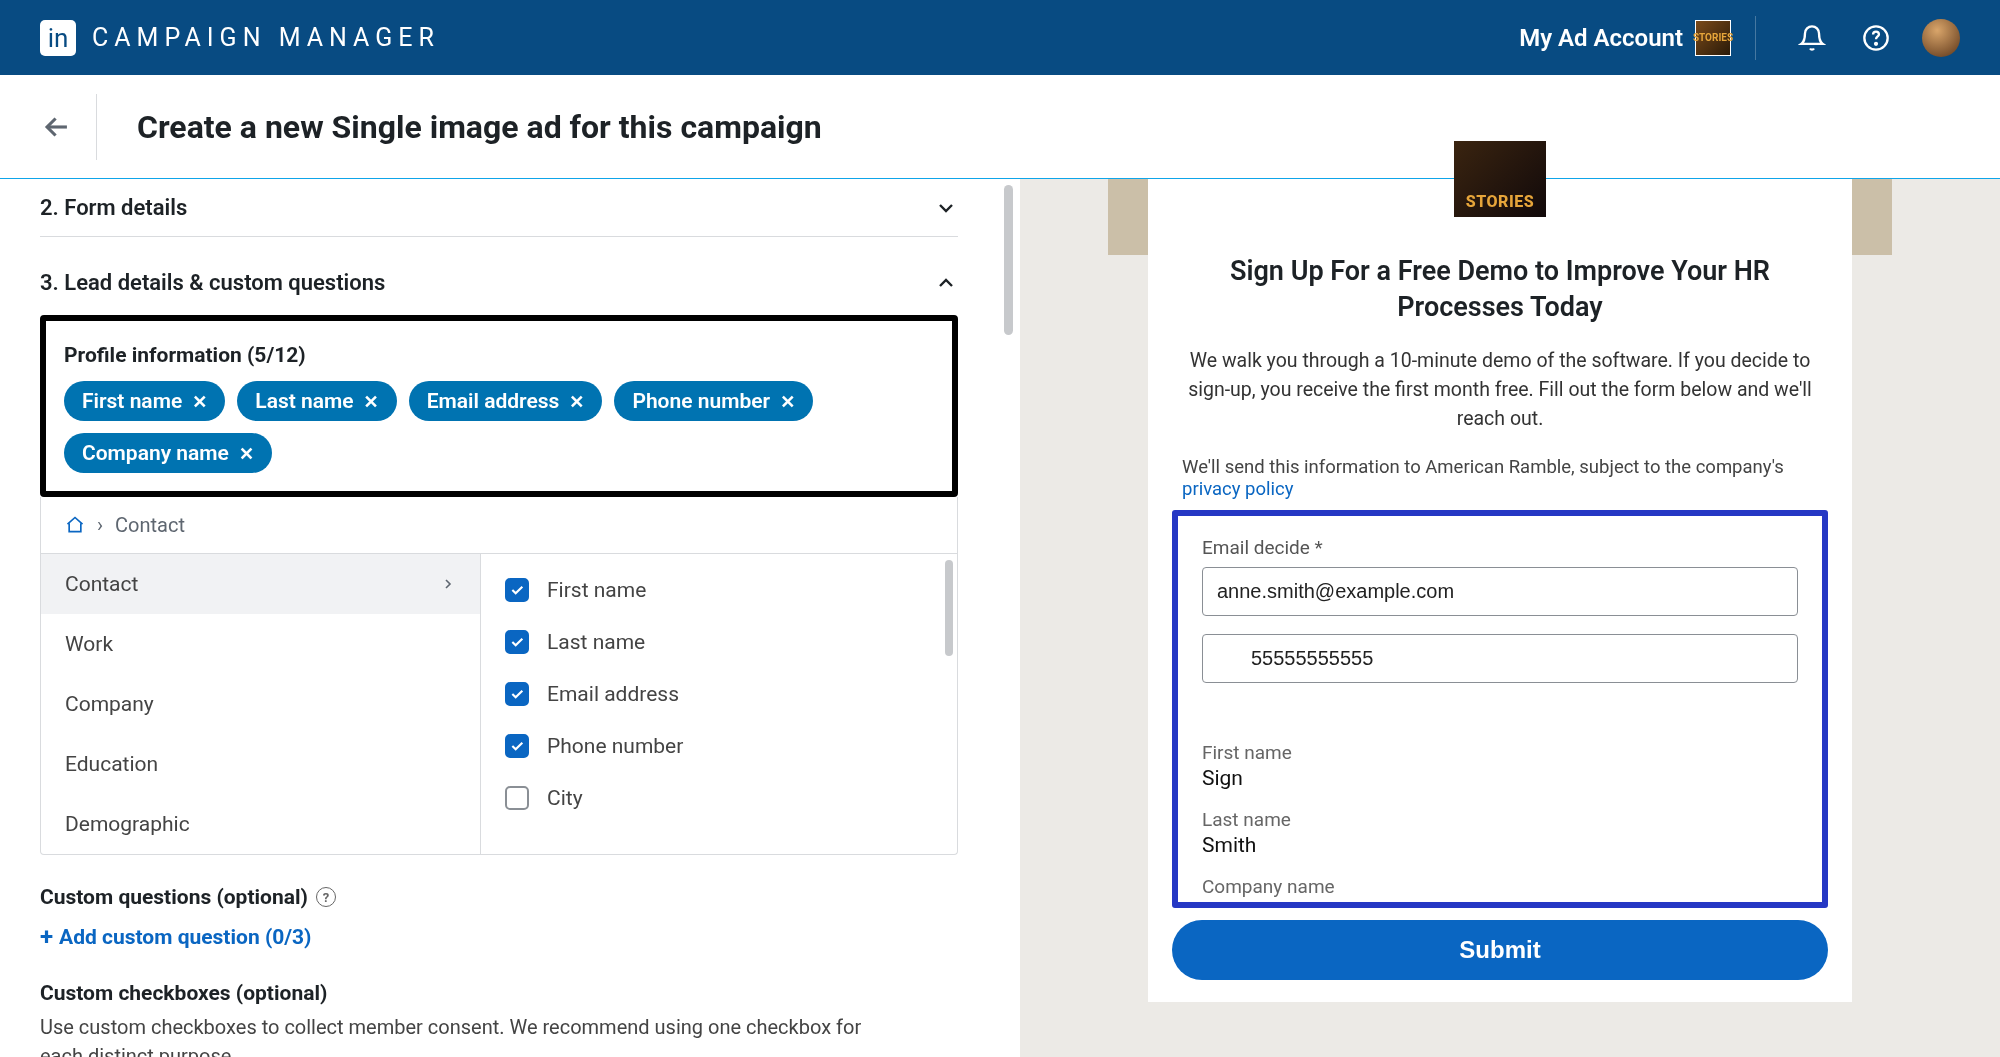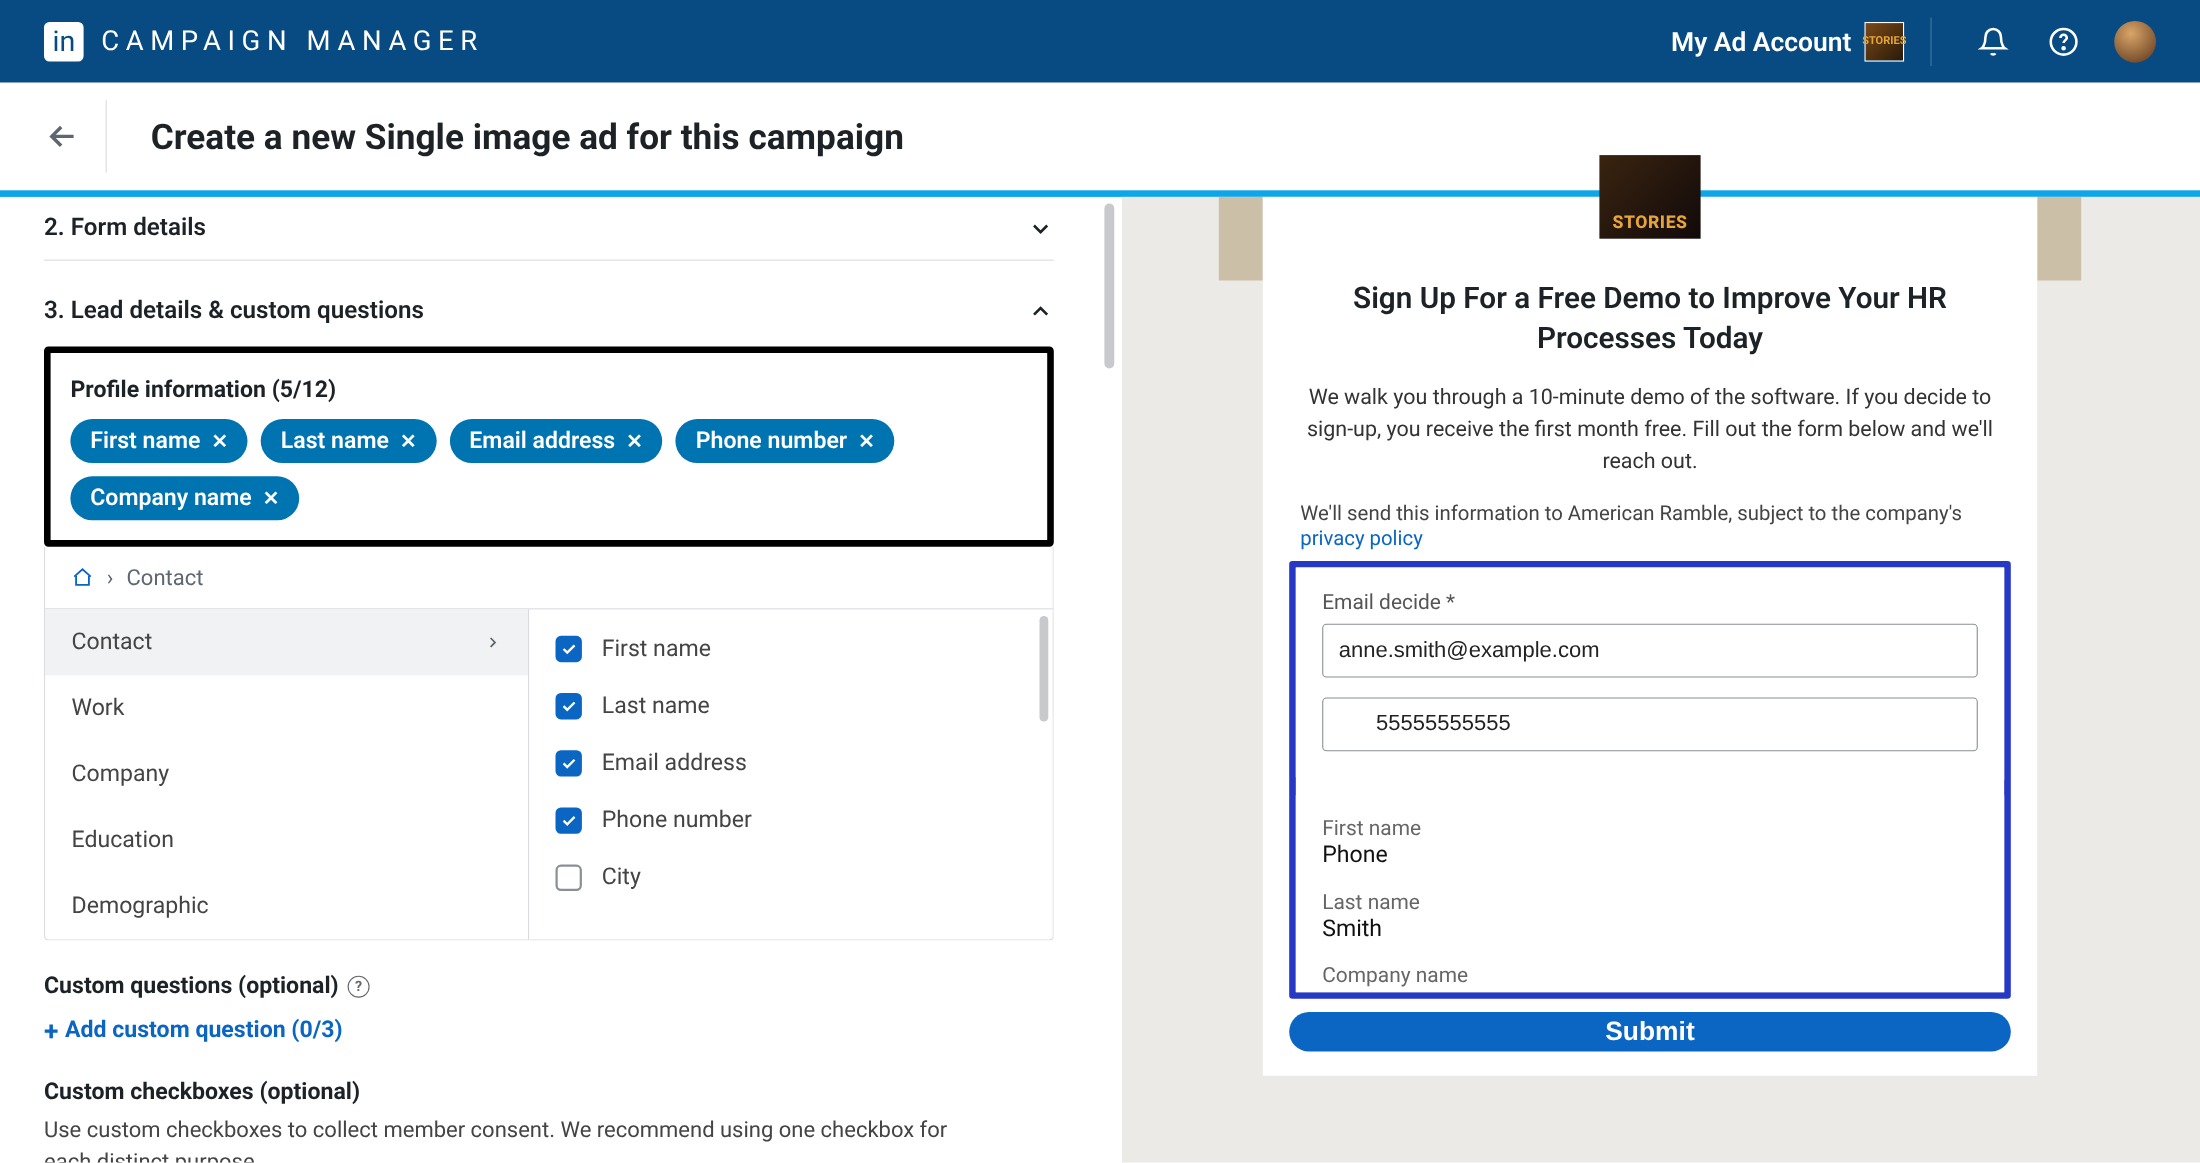--- a/index.html
+++ b/index.html
@@ -10,21 +10,21 @@
   .logo-box { width: 36px; height: 36px; background: #fff; color: #084b82; border-radius: 5px; font-weight: 400; font-size: 26px; display: flex; align-items: center; justify-content: center; margin-right: 16px; }
   .app-name { font-size: 25px; letter-spacing: 6px; font-weight: 400; }
   .topbar-spacer { flex: 1; }
   .acct-link { font-size: 24px; font-weight: 600; margin-right: 12px; }
   .acct-avatar-sq { width: 36px; height: 36px; border: 1px solid #fff; background: linear-gradient(135deg,#7a4a1a,#2a1a08); display:flex;align-items:center;justify-content:center;font-size:10px;color:#e6a53a;font-weight:700; }
   .topbar-divider { width: 1px; height: 44px; background: rgba(255,255,255,.25); margin: 0 24px; }
   .topbar-ico { width: 28px; height: 28px; margin: 0 18px; cursor: pointer; }
   .avatar-circle { width: 38px; height: 38px; border-radius: 50%; background: radial-gradient(circle at 40% 30%, #d9a56a, #5a3418); margin-left: 14px; }
 
   
-  .subhead { height:104px; border-bottom:6px solid #0ea5e9; display:flex; align-items:center; padding:0 40px; }
+  .subhead { height:104px; border-bottom:1px solid #0ea5e9; display:flex; align-items:center; padding:0 40px; }
   .back-arrow { width:34px; height:34px; margin-right: 22px; cursor:pointer; color:#5e6670; }
   .sub-divider { width:1px; height:66px; background:#d9dbde; margin-right:40px; }
   .page-title { font-size:32px; font-weight:700; }
 
   
   .main { display:flex; height: calc(1057px - 75px - 104px); }
   .left-pane { width: 998px; padding: 0 40px 0 40px; overflow:hidden; position:relative; }
   .scroll-gutter { width:22px; position:relative; }
   .scroll-thumb { position:absolute; top:6px; left:6px; width:9px; height:150px; background:#c7c9cc; border-radius:5px; }
   .right-pane { flex:1; background:#eceae6; position:relative; padding-top:0; }
@@ -75,21 +75,21 @@
 
   .form-box { border:6px solid #2638c4; border-radius:3px; margin:10px -2px 0 -2px; padding:0; }
   .fb-inner1 { background:#fff; padding:20px 24px 22px; border-bottom-left-radius:3px; }
   .fb-inner2 { background:#fff; margin-top:14px; padding:18px 24px 4px; }
   .fld-label { font-size:19px; color:#555; margin-bottom:8px; }
   .fld-input { width:100%; border:1px solid #8a8f95; border-radius:4px; padding:12px 14px; font-size:20px; color:#222; margin-bottom:18px; }
   .ro-row { margin-bottom:18px; }
   .ro-label { font-size:19px; color:#666; }
   .ro-val { font-size:21px; color:#111; margin-top:2px; }
 
-  .submit { background:#0a66c2; color:#fff; font-size:24px; font-weight:700; border:none; border-radius:30px; width:calc(100% + 4px); margin:12px -2px 0; padding:4px 0; cursor:pointer; }
+  .submit { background:#0a66c2; color:#fff; font-size:24px; font-weight:700; border:none; border-radius:30px; width:calc(100% + 4px); margin:12px -2px 0; padding:16px 0; cursor:pointer; }
 </style>
 </head>
 <body>
 
 <div class="topbar">
   <div class="logo-box">in</div>
   <div class="app-name">CAMPAIGN MANAGER</div>
   <div class="topbar-spacer"></div>
   <div class="acct-link">My Ad Account</div>
   <div class="acct-avatar-sq">STORIES</div>
@@ -264,21 +264,21 @@
 
         <div class="form-box">
           <div class="fb-inner1">
             <div class="fld-label">Email decide *</div>
             <input class="fld-input" value="anne.smith@example.com" style="">
             <input class="fld-input" style="margin-bottom: 4px; padding-left: 48px;" value="55555555555">
           </div>
           <div class="fb-inner2">
             <div class="ro-row">
               <div class="ro-label">First name</div>
-              <div class="ro-val">Phone</div>
+              <div class="ro-val">Sign</div>
             </div>
             <div class="ro-row">
               <div class="ro-label">Last name</div>
               <div class="ro-val">Smith</div>
             </div>
             <div class="ro-row" style="margin-bottom:0;">
               <div class="ro-label">Company name</div>
             </div>
           </div>
         </div>

